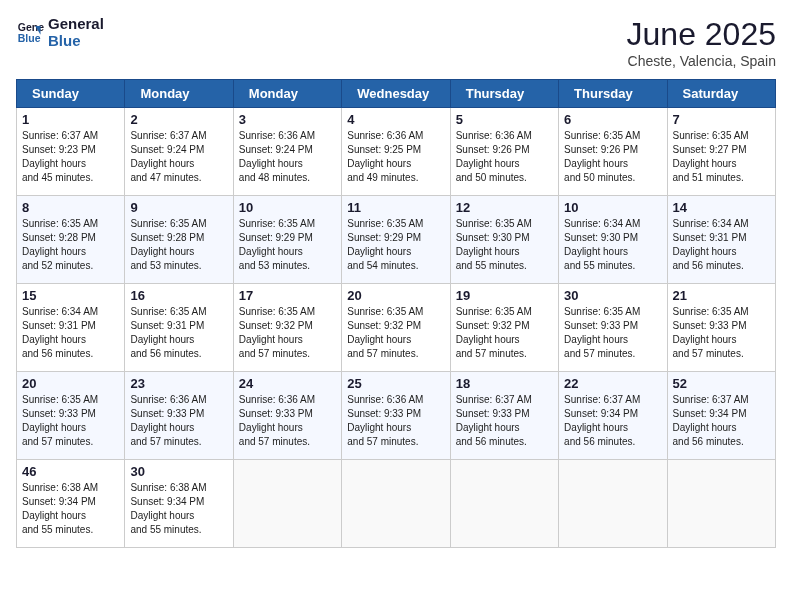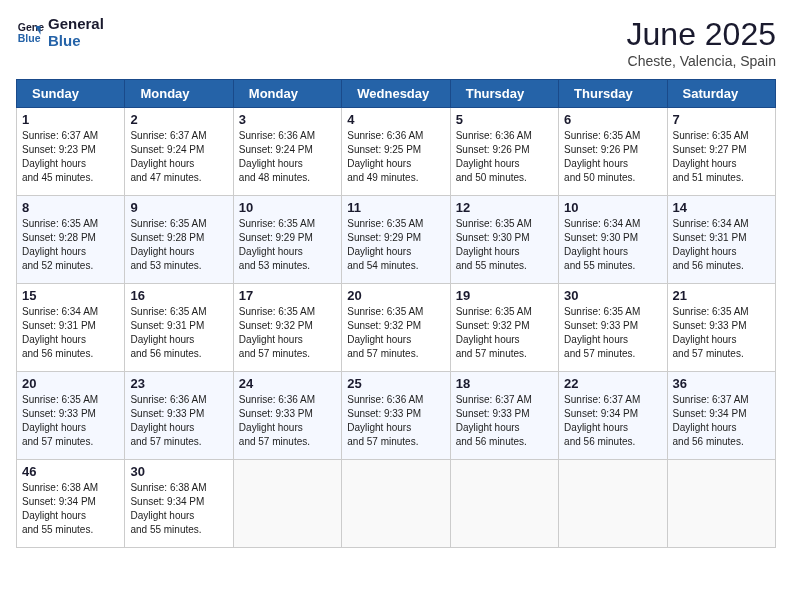--- a/index.html
+++ b/index.html
@@ -356,21 +356,21 @@
         <td>
         <span class="day-num">22</span>
         <div class="day-info">
           Sunrise: 6:37 AM<br>
           Sunset: 9:34 PM<br>
           Daylight hours<br>
           and 56 minutes.
         </div>
       </td>
         <td>
-        <span class="day-num">36</span>
+        <span class="day-num">52</span>
         <div class="day-info">
           Sunrise: 6:37 AM<br>
           Sunset: 9:34 PM<br>
           Daylight hours<br>
           and 56 minutes.
         </div>
       </td>
       </tr>
       <tr>
         <td>

